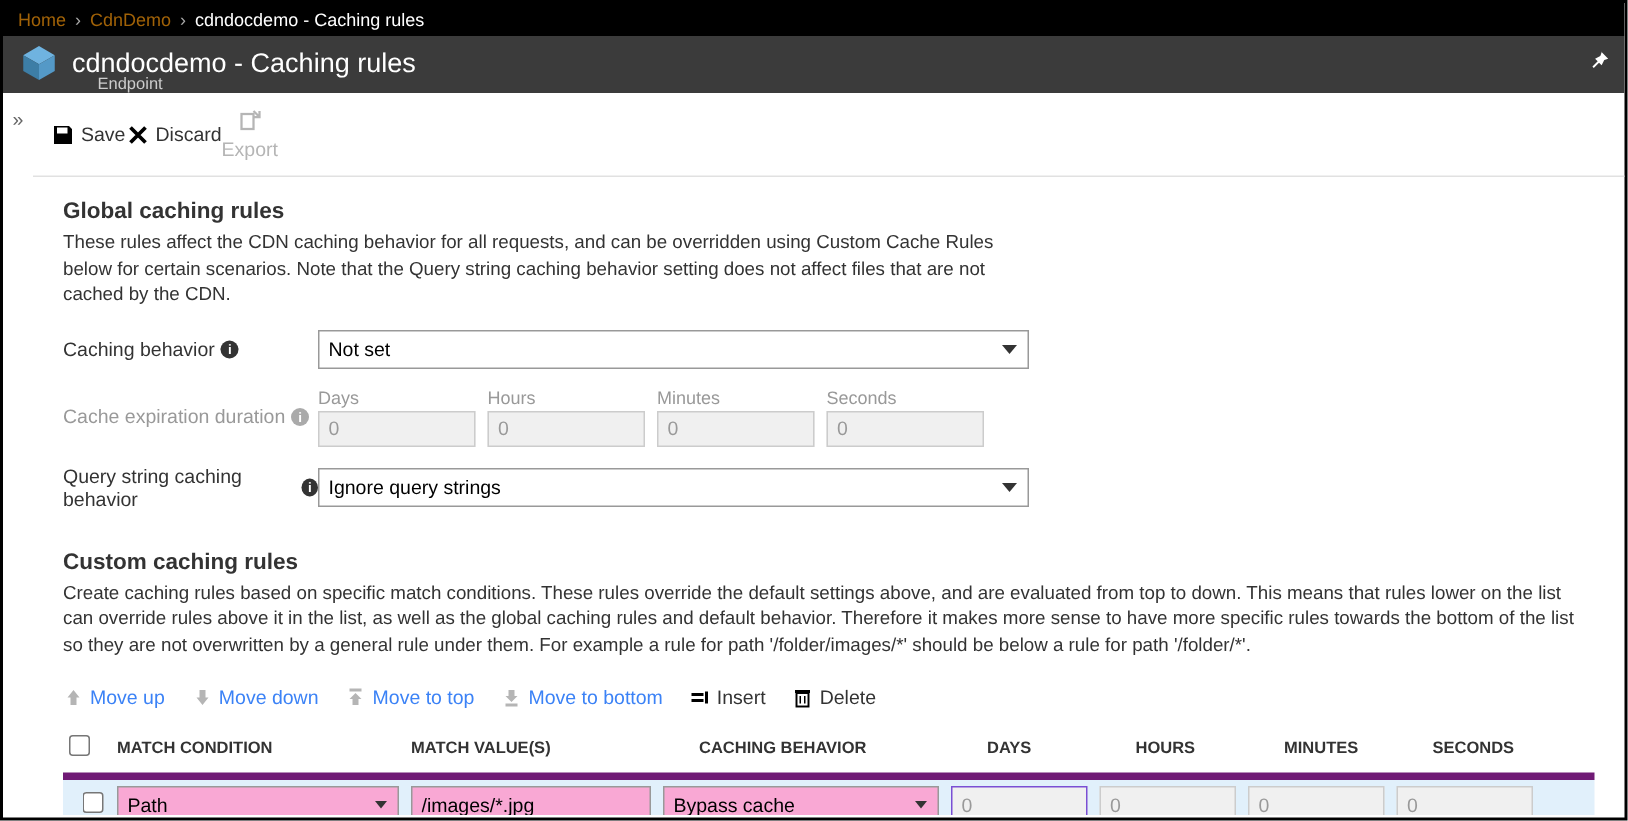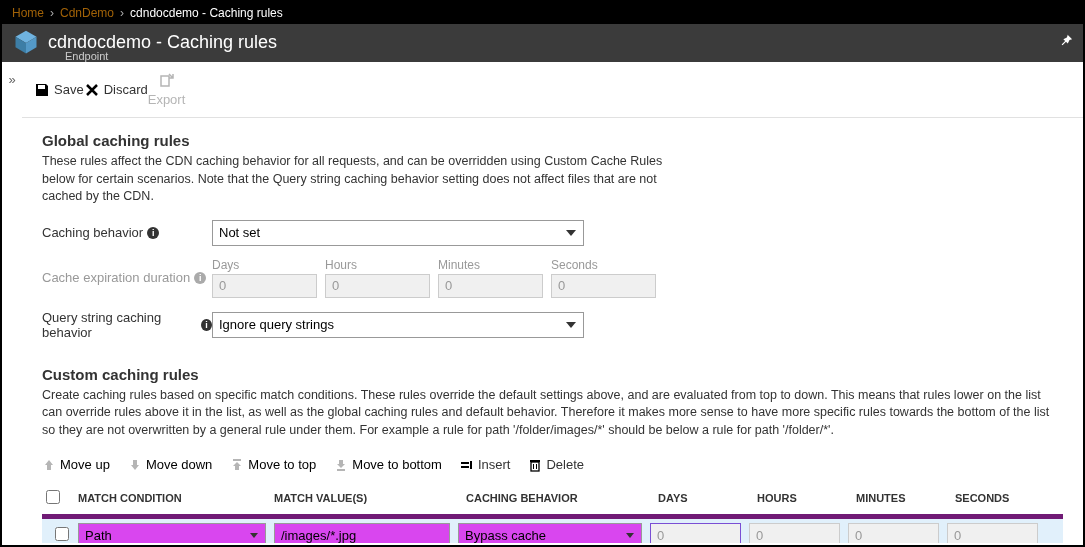--- a/index.html
+++ b/index.html
@@ -20,47 +20,47 @@
 .tool-btn.disabled { color: #b5b5b5; cursor: default; flex-direction: column; }
 .tool-btn .icon { width: 16px; height: 16px; display: inline-flex; align-items: center; justify-content: center; }
 .content { padding: 14px 20px 20px 20px; }
 .section-title { font-size: 15px; font-weight: 700; margin-bottom: 4px; }
 .section-desc { font-size: 12.5px; color: #333; line-height: 1.4; margin-bottom: 14px; }
 .form-row { display: flex; align-items: center; margin-bottom: 12px; }
 .form-label { width: 170px; font-size: 13px; color: #333; display: flex; align-items: center; gap: 4px; }
 .form-label.disabled { color: #999; }
 .info-icon { width: 12px; height: 12px; border-radius: 50%; background: #333; color: #fff; font-size: 9px; display: inline-flex; align-items: center; justify-content: center; font-weight: bold; }
 .info-icon.disabled { background: #aaa; }
-.select-wrap { position: relative; width: 372px; }
+.select-wrap { position: relative; width: 474px; }
 .select-wrap select { width: 100%; height: 26px; border: 1px solid #999; padding: 2px 6px; font-size: 13px; appearance: none; background: #fff; }
 .select-wrap::after { content: ''; position: absolute; right: 8px; top: 10px; width: 0; height: 0; border-left: 5px solid transparent; border-right: 5px solid transparent; border-top: 6px solid #333; pointer-events: none; }
 .duration-group { display: flex; gap: 8px; }
 .dur-col { width: 105px; }
 .dur-col label { font-size: 12px; color: #999; display: block; margin-bottom: 2px; }
 .dur-col input { width: 100%; height: 24px; border: 1px solid #ccc; background: #f0f0f0; padding: 2px 6px; font-size: 13px; color: #999; }
 .rule-toolbar { display: flex; align-items: center; gap: 18px; margin: 18px 0 10px 0; }
 .rule-btn { display: flex; align-items: center; gap: 4px; font-size: 13px; color: #333; cursor: pointer; }
-.rule-btn.disabled { color: #000000; cursor: default; }
+.rule-btn.disabled { color: #3b82f6; cursor: default; }
 .rule-btn .icon { width: 14px; height: 14px; display: inline-flex; }
 .table-head { display: flex; align-items: center; padding: 8px 4px; font-size: 11px; font-weight: 600; color: #333; border-bottom: 5px solid #701a75; }
 .th-check { width: 32px; }
 .th-check input { width: 14px; height: 14px; }
 .th-cond { width: 196px; }
 .th-val { width: 192px; }
 .th-beh { width: 192px; }
 .th-dur { width: 99px; }
 .table-row { display: flex; align-items: center; padding: 4px 4px; }
 .table-row.sel { background: #e1f0fb; }
 .td-check { width: 32px; text-align: center; }
 .td-check input { width: 14px; height: 14px; }
-.td select, .td input { width: 100%; height: 24px; border: 1px solid #999; padding: 2px 6px; font-size: 13px; background: #d946ef; }
+.td select, .td input { width: 100%; height: 24px; border: 1px solid #999; padding: 2px 6px; font-size: 13px; background: #f9a8d4; }
 .td.sel-cond { width: 188px; margin-right: 8px; position: relative; }
 .td.sel-cond select { appearance: none; }
 .td.sel-cond::after { content: ''; position: absolute; right: 8px; top: 10px; width: 0; height: 0; border-left: 4px solid transparent; border-right: 4px solid transparent; border-top: 5px solid #333; pointer-events: none; }
-.td.val { width: 176px; margin-right: 8px; }
+.td.val { width: 160px; margin-right: 8px; }
 .td.beh { width: 184px; margin-right: 8px; position: relative; }
 .td.beh select { appearance: none; }
 .td.beh::after { content: ''; position: absolute; right: 8px; top: 10px; width: 0; height: 0; border-left: 4px solid transparent; border-right: 4px solid transparent; border-top: 5px solid #333; pointer-events: none; }
 .td.dur { width: 91px; margin-right: 8px; }
 .td.dur input.dis { background: #f0f0f0; color: #999; border-color: #ccc; }
 .td.dur input.hilite { border: 1px solid #7a4fd4; background: #f0f0f0; color: #999; }
 </style>
 </head>
 <body>
 

